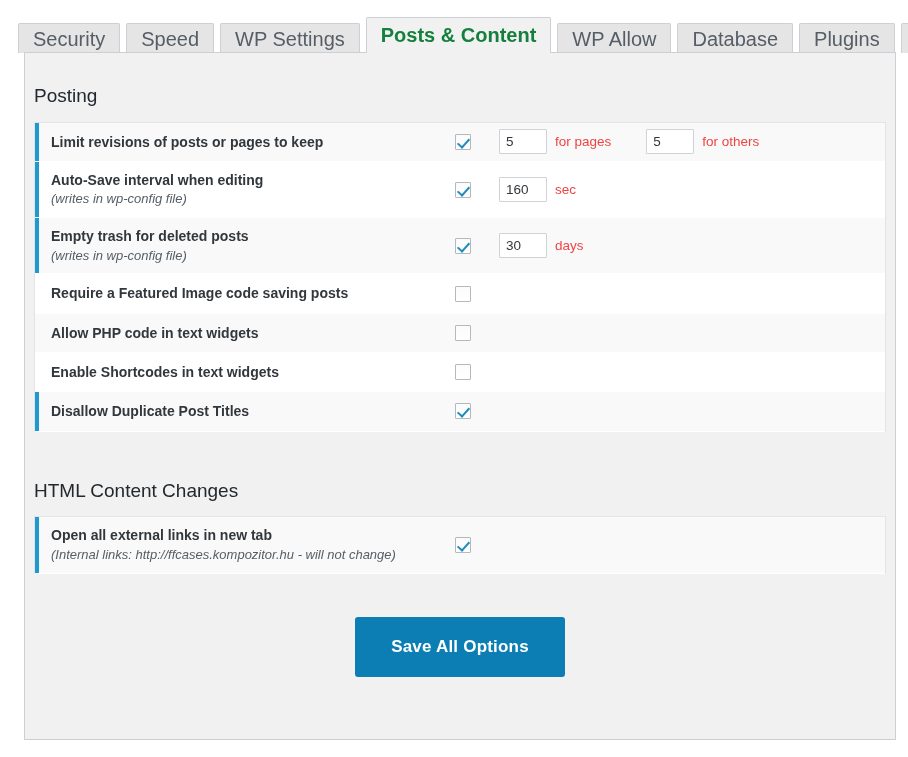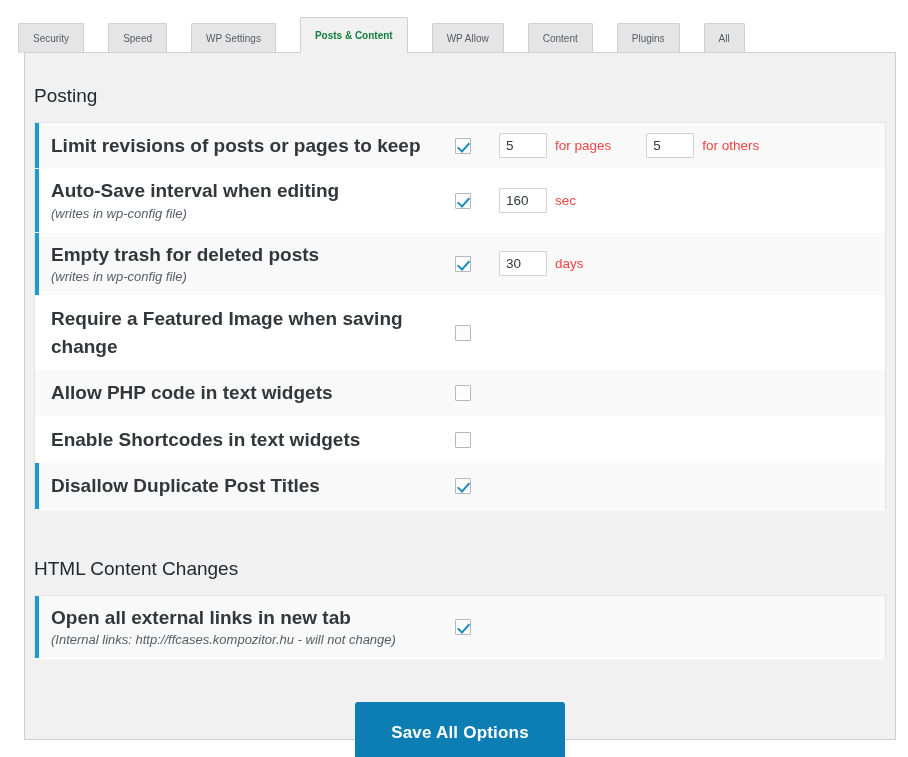--- a/index.html
+++ b/index.html
@@ -23,22 +23,22 @@
     height: 37px;
     display: flex;
     align-items: flex-end;
     padding-left: 18px;
     box-sizing: border-box;
   }
   .tab {
     height: 30px;
     line-height: 30px;
     padding: 0 14px;
-    margin-right: 24px;
-    font-size: 10px;
+    margin-right: 6px;
+    font-size: 20px;
     color: #555d66;
     background: #e5e5e5;
     border: 1px solid #ccd0d4;
     border-bottom: none;
     border-radius: 2px 2px 0 0;
     box-sizing: border-box;
     white-space: nowrap;
     cursor: pointer;
     text-align: right;
   }
@@ -105,21 +105,21 @@
   .opt-label {
     flex: 0 0 416px;
     padding: 9px 0 9px 12px;
     box-sizing: border-box;
     display: flex;
     flex-direction: column;
     justify-content: center;
   }
   .opt-row.tall .opt-label { padding-top: 8px; padding-bottom: 8px; }
   .opt-title {
-    font-size: 19px;
+    font-size: 14px;
     font-weight: bold;
     color: #32373c;
     line-height: 1.45;
   }
   .opt-sub {
     font-size: 13px;
     font-style: italic;
     color: #555d66;
     line-height: 1.45;
   }
@@ -201,21 +201,21 @@
 </style>
 </head>
 <body>
 
 <div class="tabbar">
     <div class="tab">Security</div>
     <div class="tab">Speed</div>
     <div class="tab">WP Settings</div>
     <div class="tab active">Posts &amp; Content</div>
     <div class="tab">WP Allow</div>
-    <div class="tab">Content</div>
+    <div class="tab">Database</div>
     <div class="tab">Plugins</div>
     <div class="tab">All</div>
   </div>
 <div class="panel">
     <div class="section-title">Posting</div>
     <div class="opt-table">
       <div class="opt-row alt on">
         <div class="accent"></div>
         <div class="opt-label">
           <div class="opt-title">Limit revisions of posts or pages to keep</div>
@@ -248,21 +248,21 @@
         </div>
         <div class="opt-control">
           <div class="cb checked"></div>
           <input type="text" class="num" value="30" style="">
           <span class="unit">days</span>
         </div>
       </div>
       <div class="opt-row">
         <div class="accent"></div>
         <div class="opt-label">
-          <div class="opt-title">Require a Featured Image when saving change</div>
+          <div class="opt-title">Require a Featured Image code saving posts</div>
         </div>
         <div class="opt-control">
           <div class="cb"></div>
         </div>
       </div>
       <div class="opt-row alt">
         <div class="accent"></div>
         <div class="opt-label">
           <div class="opt-title">Allow PHP code in text widgets</div>
         </div>

